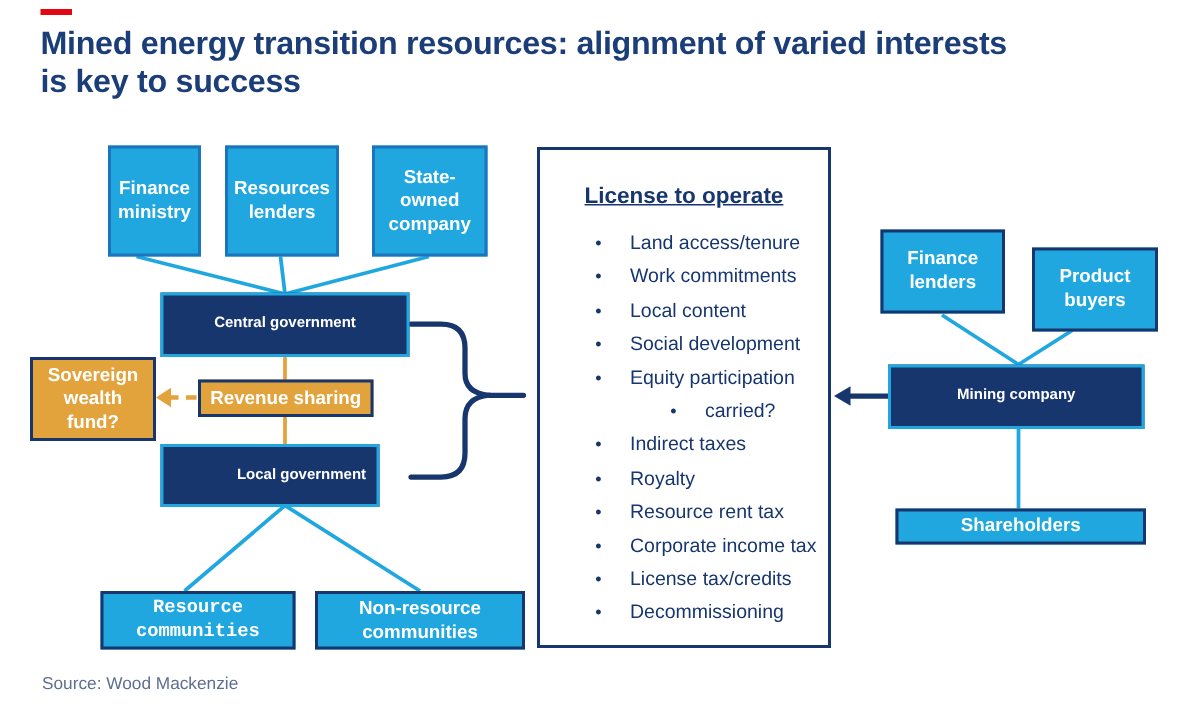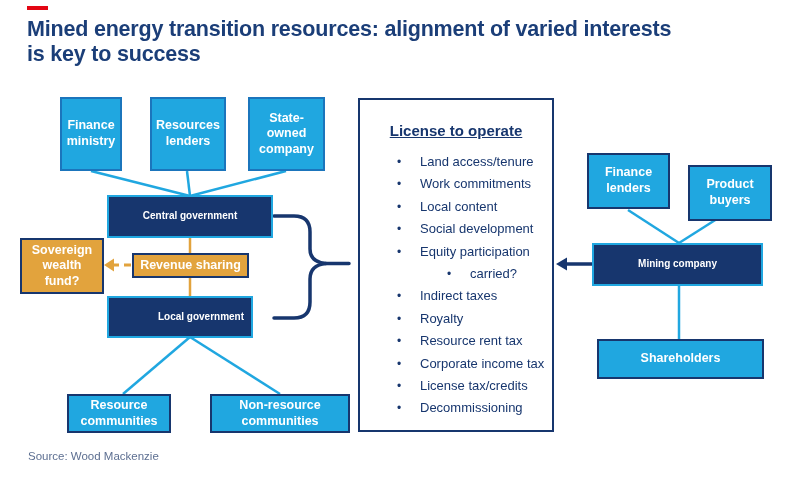--- a/index.html
+++ b/index.html
@@ -93,21 +93,21 @@
       <path d="M274,216 H294 Q310,216 310,232 V249 Q310,262 326,263.5 H349"></path>
       <path d="M274,318 H294 Q310,318 310,302 V279 Q310,265 326,263.5"></path>
     </g>
 
     <g>
       <path d="M592,264 L564,264" stroke="#17366E" stroke-width="3.5" fill="none"></path>
       <polygon points="556,264 567,257.5 567,270.5" fill="#17366E"></polygon>
     </g>
   </svg>
 
-  <div class="box light" style="left:60px;top:97px;width:62px;height:74px;">
+  <div class="box light" style="left:72px;top:97px;width:62px;height:74px;">
       <span>Finance ministry</span>
     </div>
   <div class="box light" style="left:150px;top:97px;width:76px;height:74px;">
       <span>Resources lenders</span>
     </div>
   <div class="box light" style="left:248px;top:97px;width:77px;height:74px;padding:2px 26px;">
       <span>State-owned company</span>
     </div>
 
   <div class="box navy" style="left:107px;top:195px;width:166px;height:43px;">
@@ -119,21 +119,21 @@
     </div>
 
   <div class="box orange" style="left:132px;top:253px;width:117px;height:25px;">
       <span>Revenue sharing</span>
     </div>
 
   <div class="box navy" style="left:107px;top:296px;width:146px;height:42px;padding-left:44px;">
       <span>Local government</span>
     </div>
 
-  <div class="box light-navyborder" style="left:67px;top:394px;width:104px;height:39px;">
+  <div class="box light-navyborder" style="left:67px;top:394px;width:130px;height:39px;font-family:Liberation Mono, monospace;">
       <span>Resource communities</span>
     </div>
   <div class="box light-navyborder" style="left:210px;top:394px;width:140px;height:39px;">
       <span>Non-resource communities</span>
     </div>
 
   <div class="panel">
     <div class="panel-title">License to operate</div>
     <div class="bullets" id="license-list">
         <div class="li lvl1">
@@ -191,19 +191,19 @@
       <span>Finance lenders</span>
     </div>
   <div class="box light-navyborder" style="left:688px;top:153px;width:84px;height:56px;margin-top:12px;">
       <span>Product buyers</span>
     </div>
 
   <div class="box navy" style="left:592px;top:243px;width:171px;height:43px;">
       <span>Mining company</span>
     </div>
 
-  <div class="box light-navyborder" style="left:597px;top:339px;width:167px;height:40px;">
+  <div class="box light-navyborder" style="left:597px;top:339px;width:167px;height:24px;">
       <span>Shareholders</span>
     </div>
 
   <div class="source">Source: Wood Mackenzie</div>
 
 </div>
 
 </body></html>

